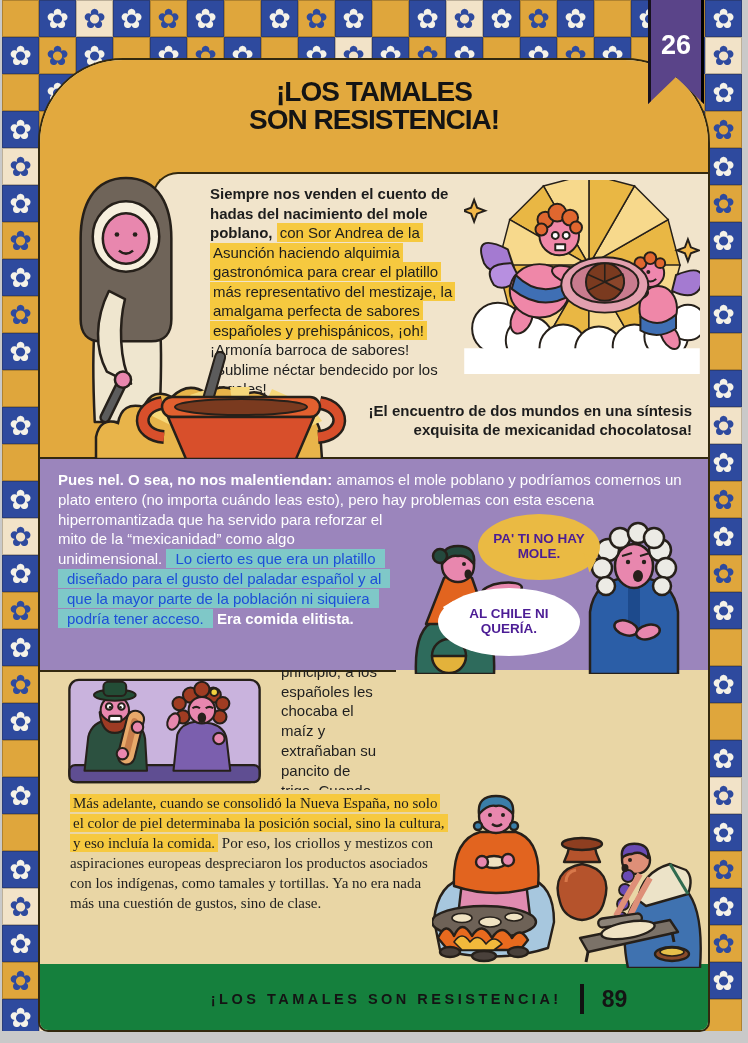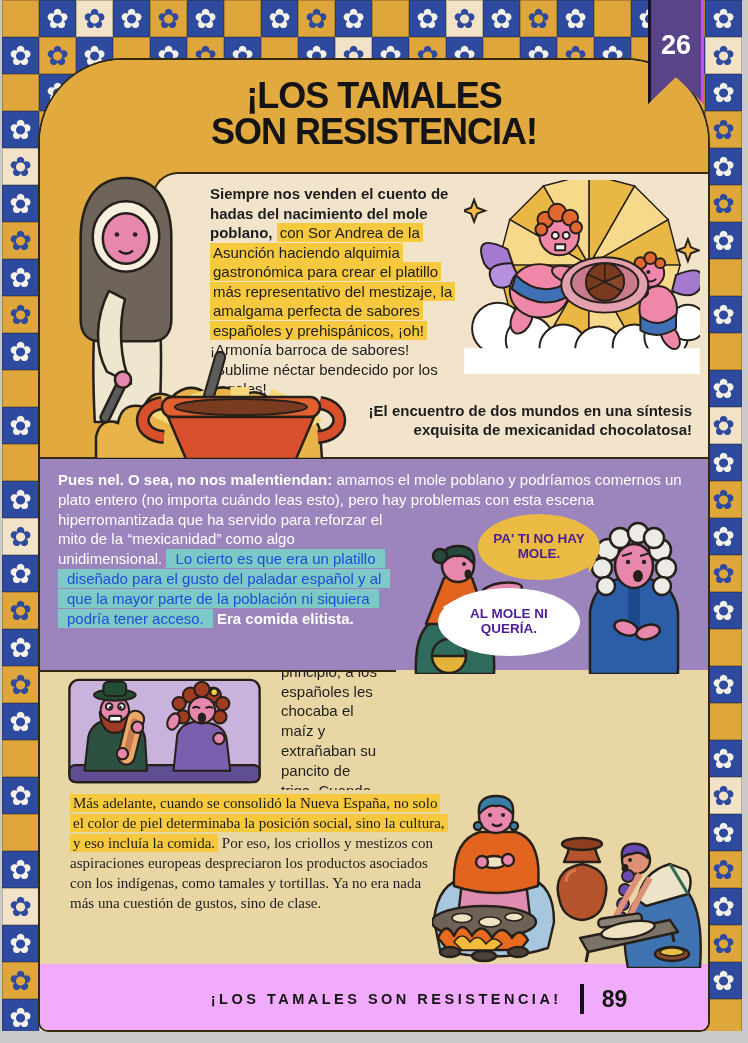--- a/index.html
+++ b/index.html
@@ -13,29 +13,29 @@
     box-sizing:border-box;border:1px solid rgba(30,25,10,.25);font-family:"DejaVu Sans",sans-serif;}
   .t-y{background:#dfa63c;color:transparent;}
   .t-yf{background:#dfa63c;color:#2e4a9e;}
   .t-bf{background:#2e4a9e;color:#f5f2e8;}
   .t-wf{background:#f2e3c8;color:#2e4a9e;}
 
   
   .badge{position:absolute;left:648px;top:0;width:56px;height:104px;background:#5a4489;z-index:6;
     clip-path:polygon(0 0,100% 0,100% 100%,50% 74%,0 100%);
     display:flex;justify-content:center;align-items:flex-start;padding-top:30px;box-sizing:border-box;
-    color:#fff;font-weight:800;font-size:27px;border-left:3px solid #17121f;border-right:3px solid #d946ef;}
+    color:#fff;font-weight:800;font-size:27px;border-left:3px solid #17121f;border-right:3px solid #000000;}
 
   
   .content{position:absolute;left:38px;top:58px;width:672px;height:974px;z-index:3;
     background:#e9d6a5;border-radius:85px 85px 10px 10px;overflow:hidden;border:2px solid #33290f;box-sizing:border-box;}
   .mustard{background:#e2a93e;}
 
   .title-block{height:110px;padding-top:18px;box-sizing:border-box;text-align:center;}
-  .title-block h1{margin:0;font-size:36px;line-height:1.0;font-weight:900;letter-spacing:-1px;color:#141414;}
+  .title-block h1{margin:0;font-size:28px;line-height:1.0;font-weight:900;letter-spacing:-1px;color:#141414;}
   .title-block h1 span{display:block;}
 
   
   .s1{position:relative;height:287px;}
   .nun{position:absolute;left:10px;top:2px;width:152px;height:252px;z-index:1;}
   .beige{position:absolute;left:112px;top:2px;right:0;bottom:0;background:#f1e4cb;
     border:2px solid #33290f;border-right:none;border-bottom:none;border-radius:26px 0 0 0;
     padding:10px 12px 4px 56px;box-sizing:border-box;font-size:15px;line-height:1.3;color:#1d1d1d;}
   .cherubs{float:right;width:236px;height:194px;margin:-4px -4px 2px 8px;}
   .pot{position:absolute;left:-64px;bottom:-2px;width:300px;height:122px;z-index:2;}
@@ -65,21 +65,21 @@
     display:flex;align-items:center;gap:14px;padding:0 16px 0 22px;}
   .s3-ill{width:205px;height:106px;flex:none;}
   .s3-text{flex:1;font-size:15px;line-height:1.32;color:#1f1f1f;}
 
   
   .s4{position:relative;height:174px;background:#e9d6a5;padding:4px 0 0 30px;box-sizing:border-box;}
   .s4-text{width:378px;font-size:15px;line-height:1.33;color:#1f1f1f;font-family:Liberation Serif, serif;}
   .s4-ill{position:absolute;right:4px;bottom:-4px;width:272px;height:198px;}
 
   
-  .footer{height:70px;background:#f0abfc;display:flex;align-items:center;justify-content:center;gap:18px;padding-left:90px;box-sizing:border-box;}
+  .footer{height:70px;background:#15803d;display:flex;align-items:center;justify-content:center;gap:18px;padding-left:90px;box-sizing:border-box;}
   .f-title{font-weight:700;letter-spacing:3.5px;font-size:14.5px;color:#141414;}
   .f-bar{width:4px;height:30px;background:#111;}
   .f-num{font-weight:800;font-size:23px;color:#141414;}
 
   svg{display:block;width:100%;height:100%;}
 </style>
 </head>
 <body>
 
 <div class="page">
@@ -813,21 +813,21 @@
             <path d="M220,40 l10,-3 M248,37 l-10,3" stroke-width="2"></path>
             <ellipse cx="236" cy="60" rx="5" ry="6" fill="#26201a" stroke="none"></ellipse>
             <ellipse cx="224" cy="112" rx="12" ry="7" fill="#e887ae" transform="rotate(18 224 112)"></ellipse>
             <ellipse cx="246" cy="116" rx="12" ry="7" fill="#e887ae" transform="rotate(-14 246 116)"></ellipse>
           </g>
         </svg>
         <div class="bub bub1">
           <span>PA' TI NO HAY MOLE.</span>
         </div>
         <div class="bub bub2">
-          <span>AL MOLE NI QUERÍA.</span>
+          <span>AL CHILE NI QUERÍA.</span>
         </div>
       </div>
       <p>
         <b>Pues nel. O sea, no nos malentiendan:</b>
         <span>amamos el mole poblano y podríamos comernos un plato entero (no importa cuándo leas esto), pero hay problemas con esta escena hiperromantizada que ha servido para reforzar el mito de la “mexicanidad” como algo unidimensional.</span>
         <span class="hl-t">Lo cierto es que era un platillo diseñado para el gusto del paladar español y al que la mayor parte de la población ni siquiera podría tener acceso.</span>
         <b>Era comida elitista.</b>
       </p>
     </div>
 

